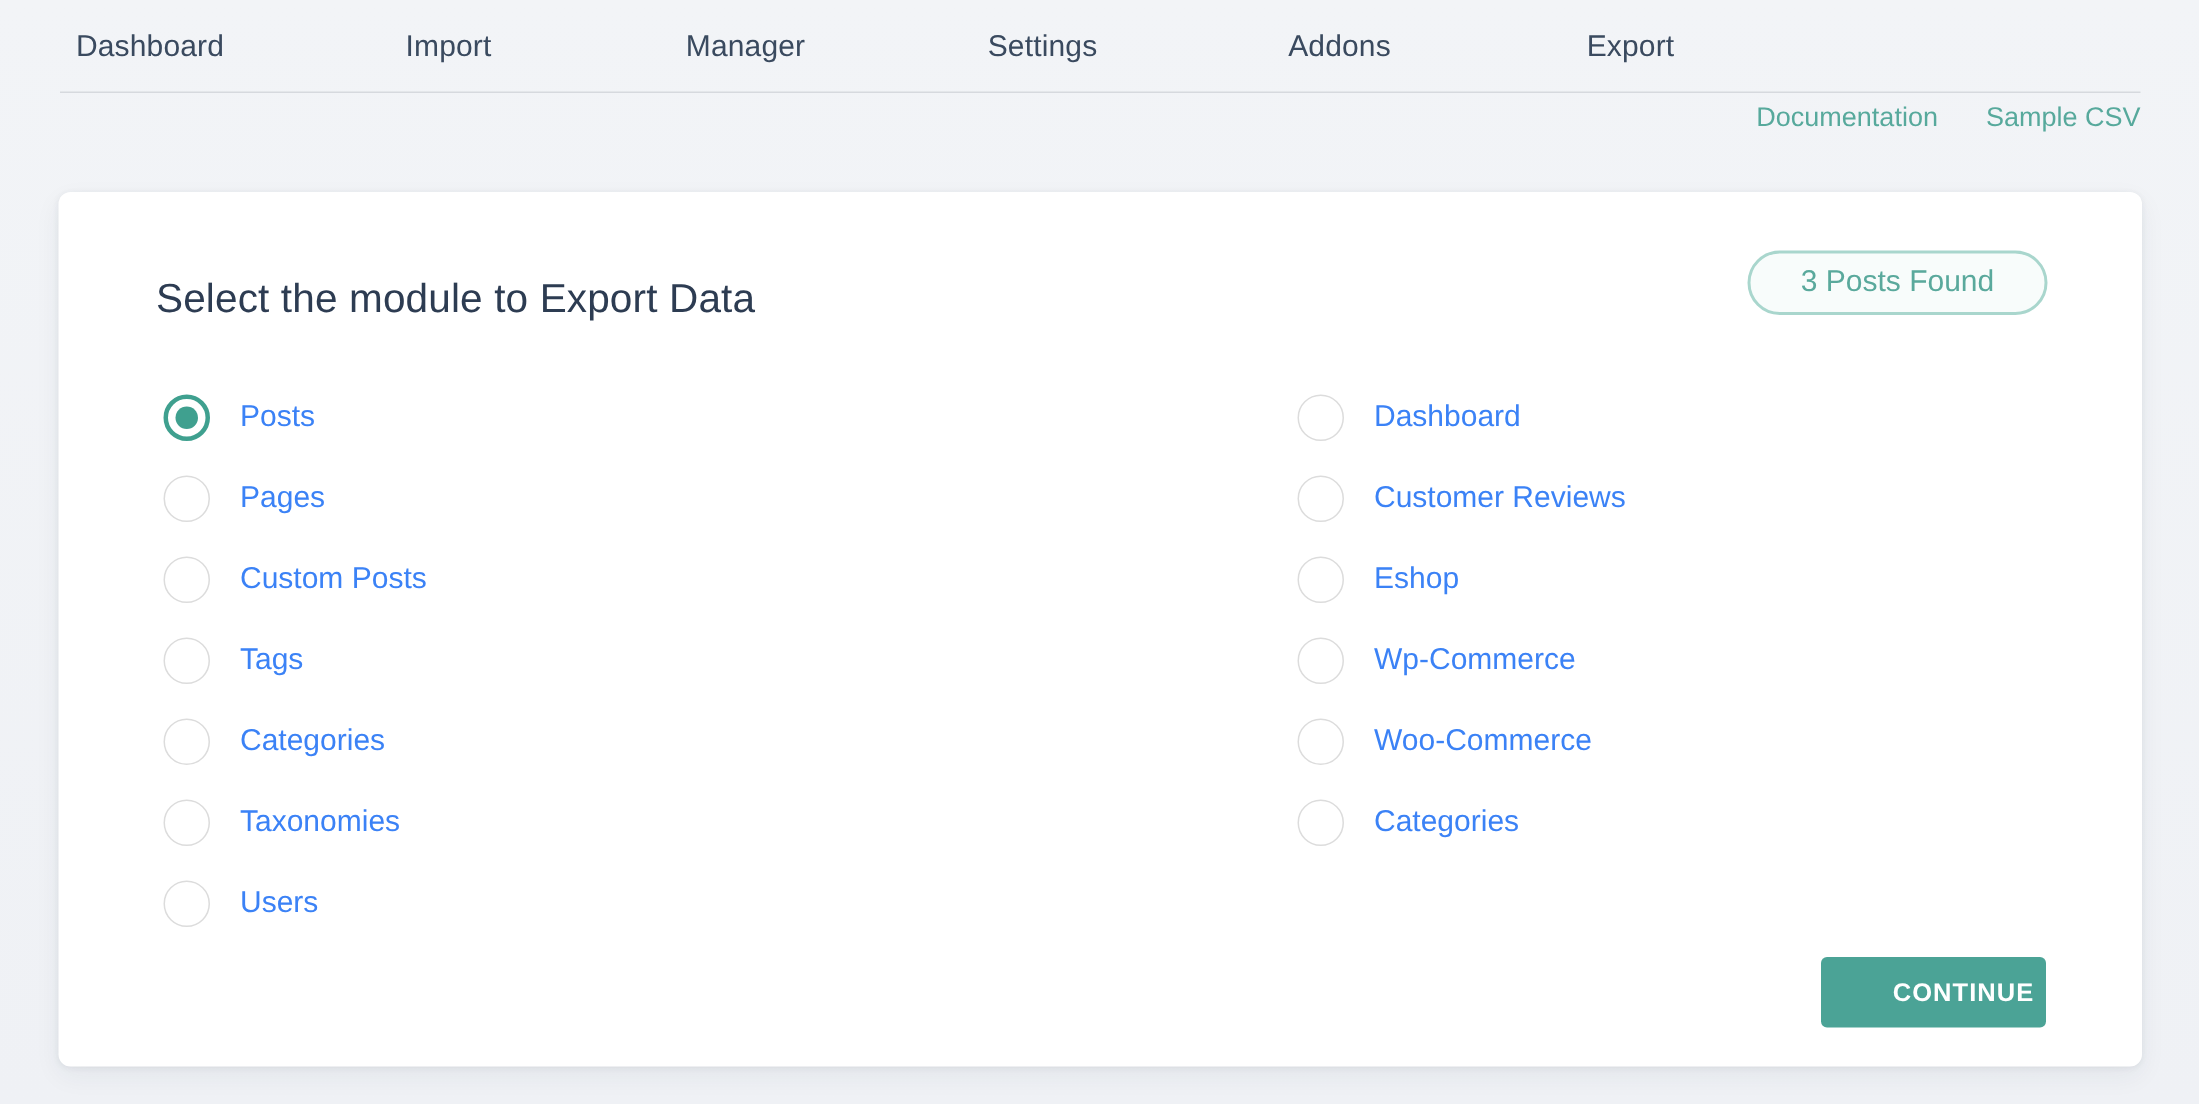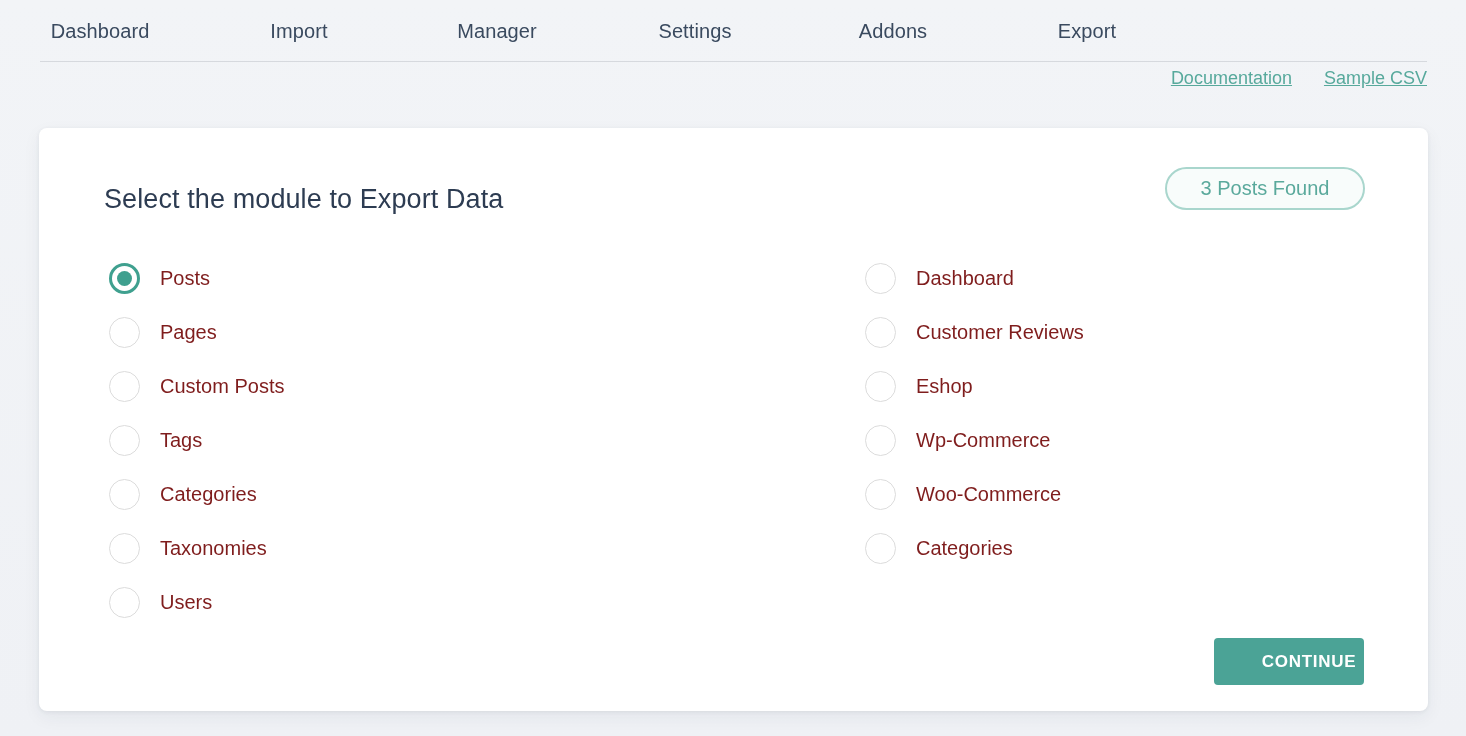--- a/index.html
+++ b/index.html
@@ -78,21 +78,20 @@
     top: 68px;
     display: flex;
     align-items: center;
     gap: 32px;
   }
   .sublink {
     font-size: 18px;
     color: #57a99c;
     cursor: pointer;
     white-space: nowrap;
-    text-decoration: underline;
   }
 
   
   .card {
     position: absolute;
     left: 39px;
     top: 128px;
     width: 1389px;
     height: 583px;
     background: #ffffff;
@@ -178,21 +177,21 @@
     left: 50%; top: 50%;
     width: 15px; height: 15px;
     margin: -7.5px 0 0 -7.5px;
     border-radius: 50%;
     background: #3fa08f;
   }
 
   .option-label {
     margin-left: 20px;
     font-size: 20px;
-    color: #7f1d1d;
+    color: #3b82f6;
     white-space: nowrap;
   }
 
   
   .continue-btn {
     position: absolute;
     left: 1175px;
     top: 510px;
     width: 150px;
     height: 47px;

